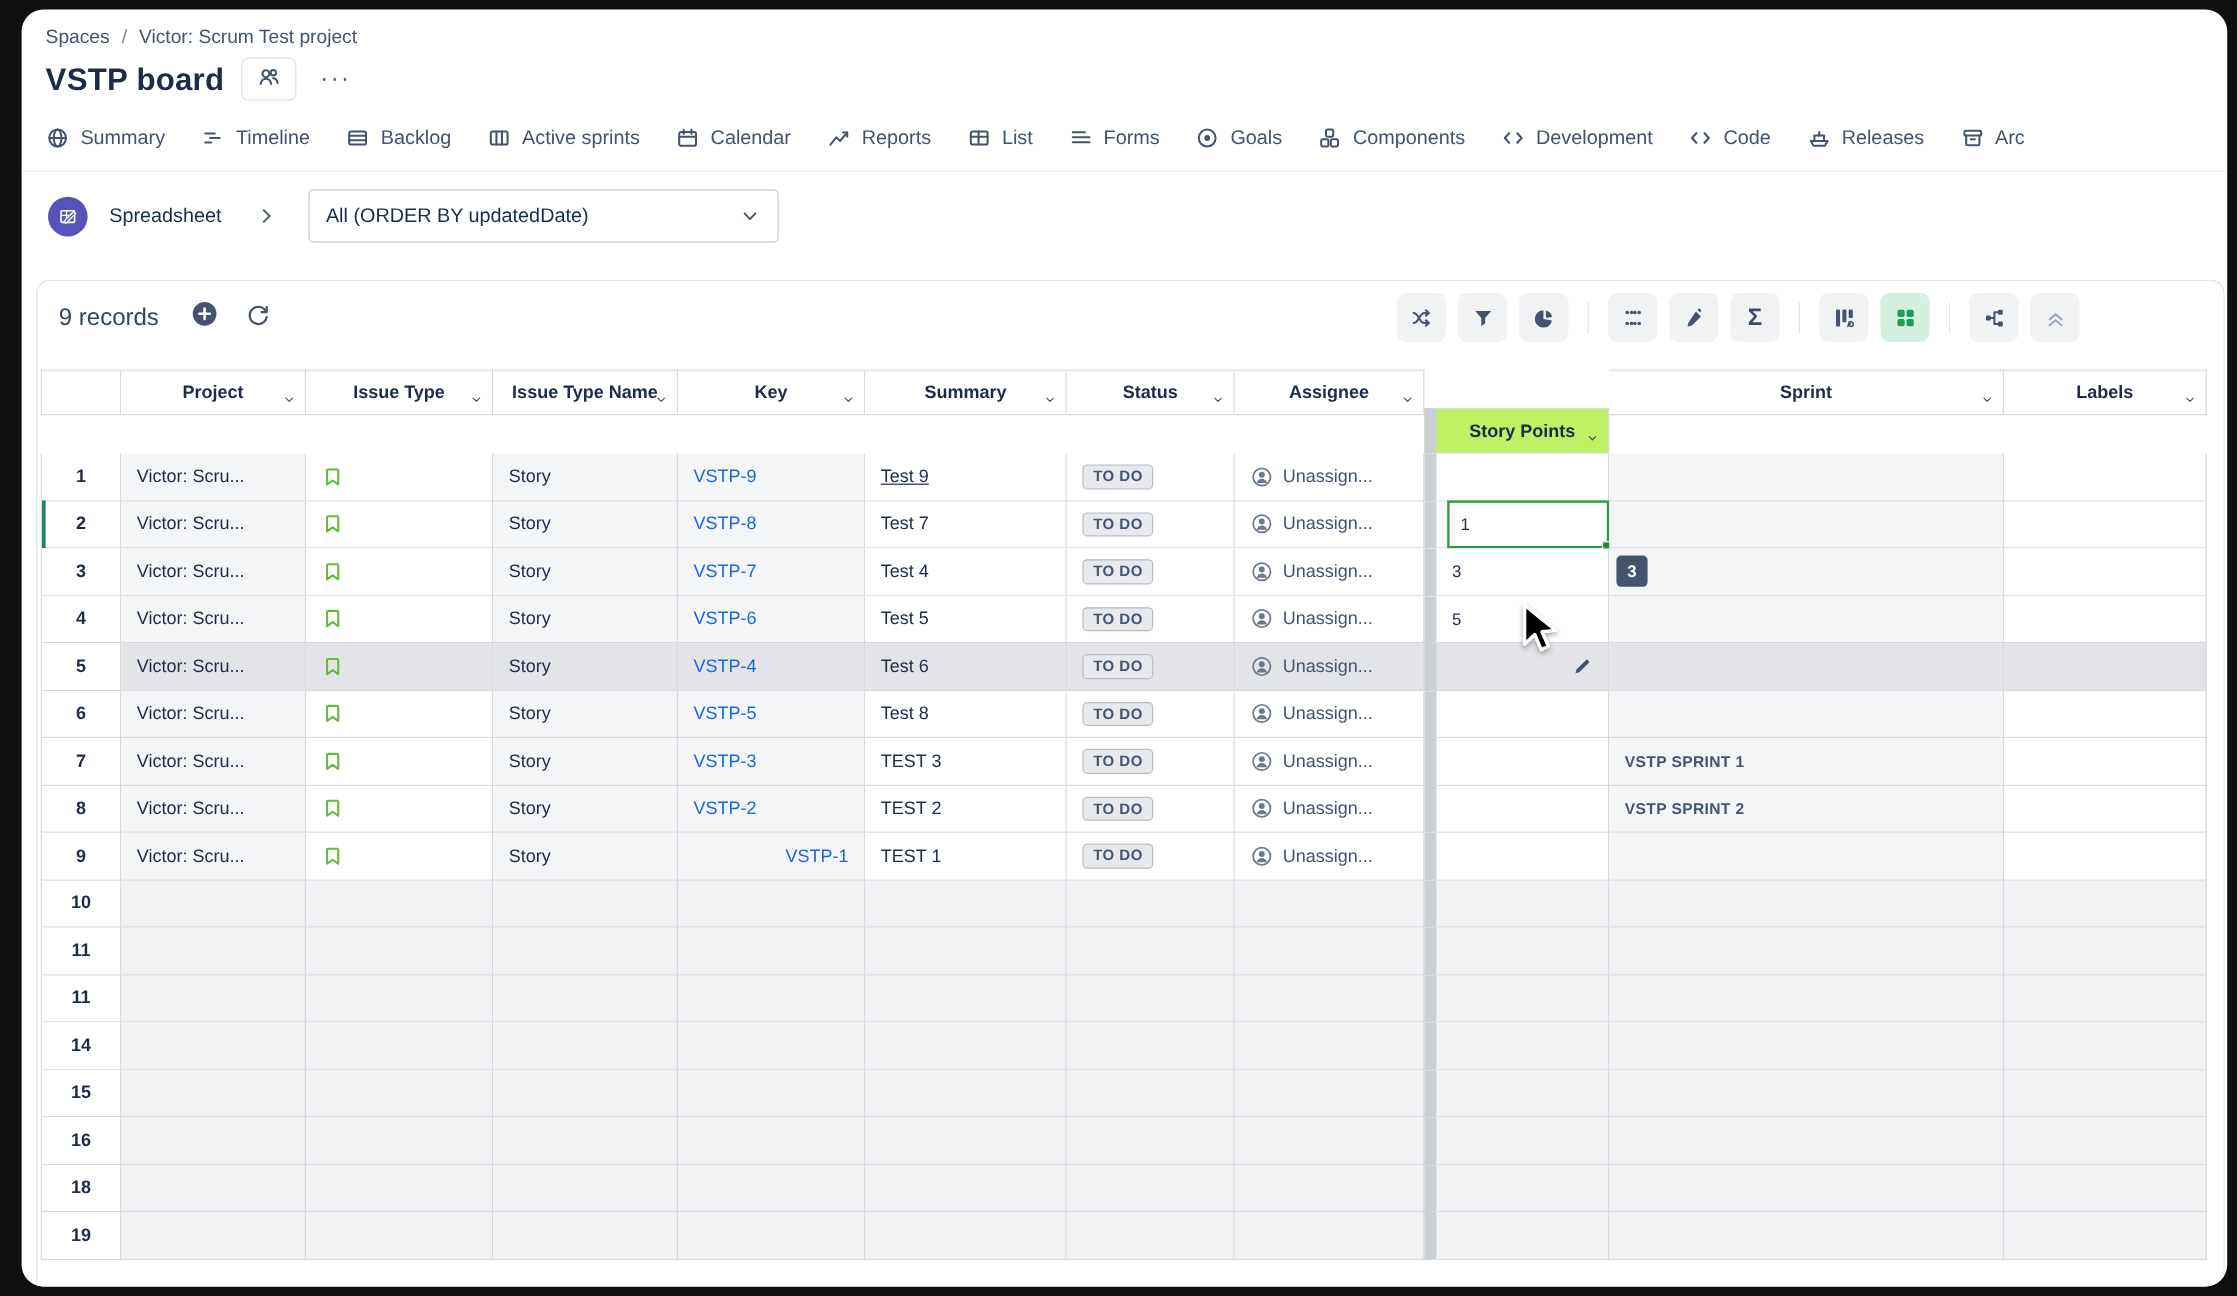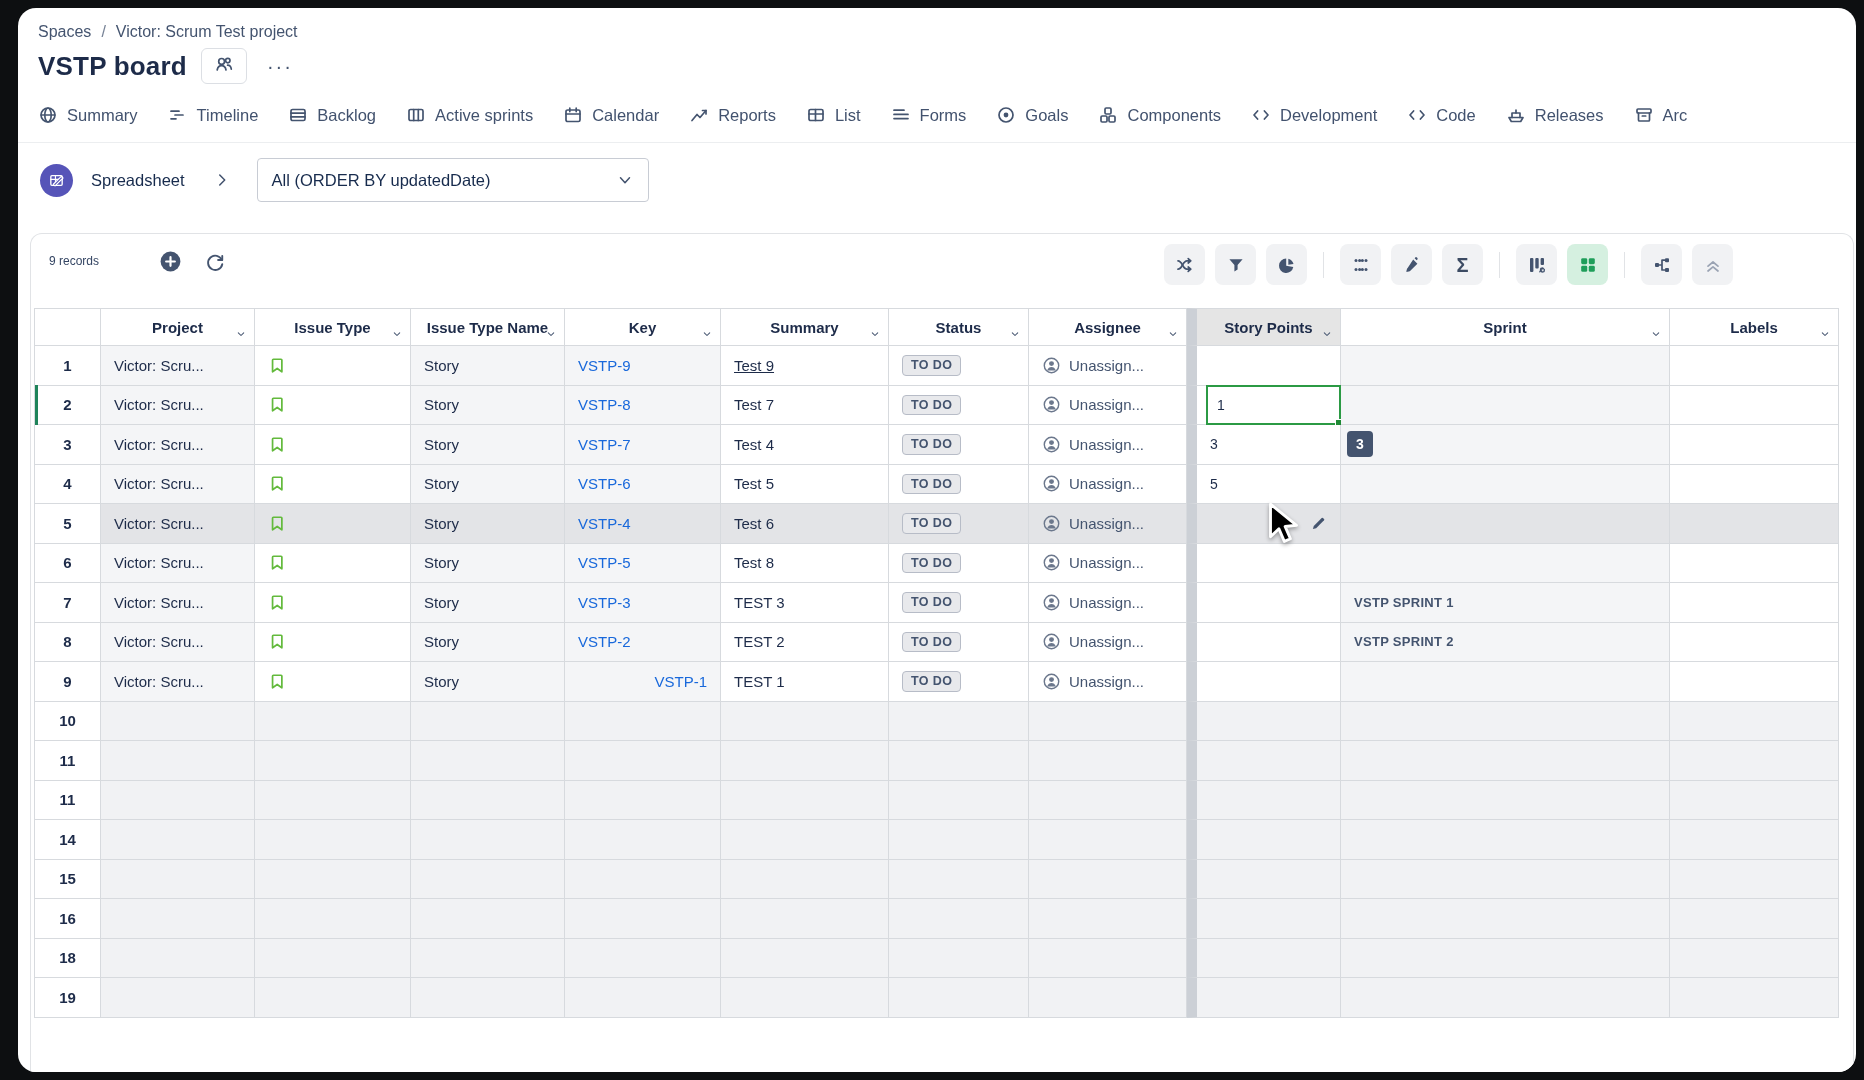--- a/index.html
+++ b/index.html
@@ -24,21 +24,21 @@
   .app-badge{width:33px;height:33px;border-radius:50%;background:#5654b8;display:flex;align-items:center;justify-content:center;}
   .app-label{margin-left:18px;font-size:16.5px;color:#172b4d;font-weight:500;}
   .crumb-chevron{margin-left:28px;color:#44546f;display:flex;}
   .view-select{margin-left:26px;width:392px;height:44px;border:1px solid #c8ccd4;border-radius:4px;background:#fff;display:flex;align-items:center;padding:0 14px;box-sizing:border-box;}
   .view-select .vlabel{font-size:16.5px;color:#172b4d;flex:1;}
   .view-select .vchev{color:#44546f;display:flex;}
 
   
   .card{position:absolute;left:12px;top:225px;width:1822px;height:860px;background:#fff;border:1px solid #e1e3e6;border-bottom:none;border-radius:12px 12px 0 0;}
   .sheet-toolbar{position:absolute;left:0;top:0;right:0;height:62px;}
-  .records{position:absolute;left:18px;top:20px;font-size:12px;color:#344563;}
+  .records{position:absolute;left:18px;top:20px;font-size:20px;color:#344563;}
   .tb-left-icons{position:absolute;left:128px;top:16px;display:flex;gap:22px;align-items:center;color:#44546f;}
   .tb-right{position:absolute;left:1133px;top:10px;display:flex;align-items:center;gap:10px;}
   .tb-btn{width:41px;height:41px;border-radius:8px;background:#f1f2f4;display:flex;align-items:center;justify-content:center;color:#44546f;}
   .tb-btn.active{background:#d5f0e0;color:#1f9e5a;}
   .tb-btn.dim{color:#9aa3b3;}
   .tb-sep{width:1px;height:26px;background:#e1e3e6;margin:0 6px;}
   .sigma{font-size:20px;font-weight:700;color:#3c4b63;line-height:1;}
 
   
   .sheet{position:absolute;left:3px;top:74px;overflow:visible;}
@@ -409,21 +409,21 @@
               <span class="hchev"><svg viewBox="0 0 20 20" width="12" height="12" fill="none" stroke="currentColor" stroke-width="1.7" stroke-linecap="round" stroke-linejoin="round">
                   <path d="M5.5 8 10 12.5 14.5 8"></path>
                 </svg></span>
             </div>
             <div class="cell" style="width: 158px; flex: 0 0 158px;">
               <span>Assignee</span>
               <span class="hchev"><svg viewBox="0 0 20 20" width="12" height="12" fill="none" stroke="currentColor" stroke-width="1.7" stroke-linecap="round" stroke-linejoin="round">
                   <path d="M5.5 8 10 12.5 14.5 8"></path>
                 </svg></span>
             </div>
-            <div class="cell col-sp" style="width: 154px; flex: 0 0 154px; background: #e5e5e5;">
+            <div class="cell col-sp" style="width: 154px; flex: 0 0 154px; background: #bef264; margin-top: 32px;">
               <span>Story Points</span>
               <span class="hchev"><svg viewBox="0 0 20 20" width="12" height="12" fill="none" stroke="currentColor" stroke-width="1.7" stroke-linecap="round" stroke-linejoin="round">
                   <path d="M5.5 8 10 12.5 14.5 8"></path>
                 </svg></span>
             </div>
             <div class="cell" style="width: 329px; flex: 0 0 329px;">
               <span>Sprint</span>
               <span class="hchev"><svg viewBox="0 0 20 20" width="12" height="12" fill="none" stroke="currentColor" stroke-width="1.7" stroke-linecap="round" stroke-linejoin="round">
                   <path d="M5.5 8 10 12.5 14.5 8"></path>
                 </svg></span>

